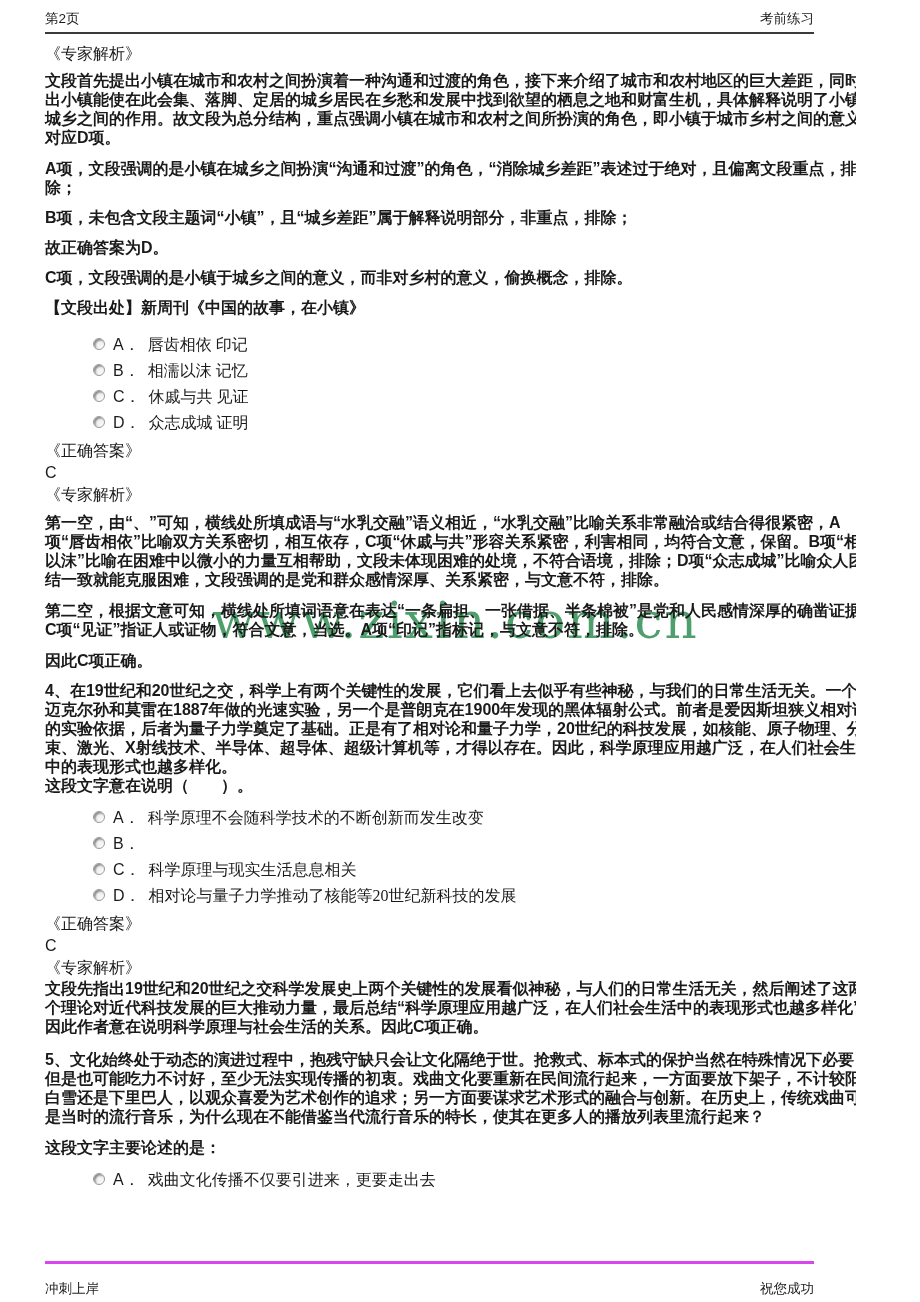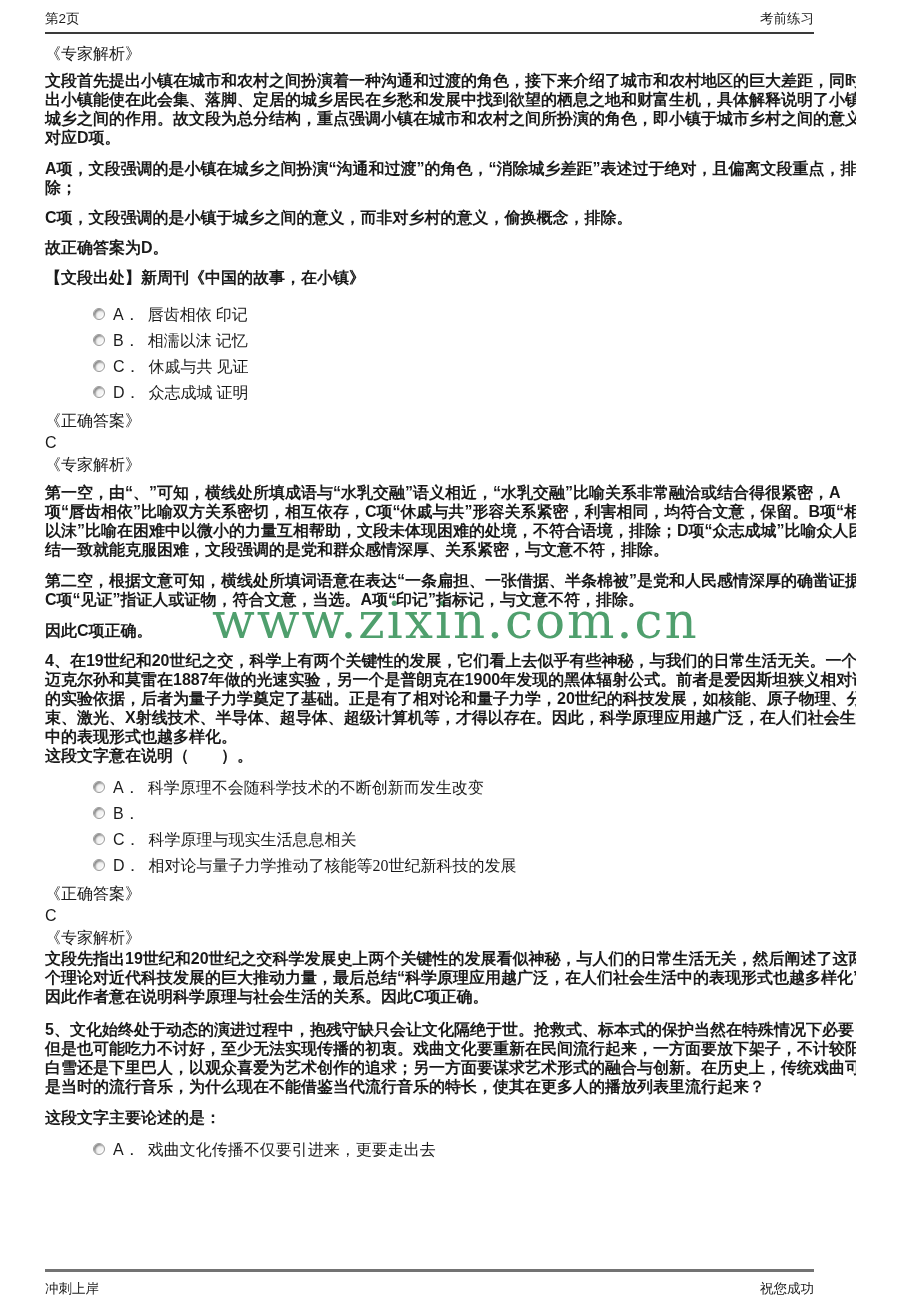--- a/index.html
+++ b/index.html
@@ -70,22 +70,22 @@
   }
   .opt-letter { margin-right: 8px; font-weight: 400; }
   .opt-text { font-family: "Liberation Serif", serif; }
   .ans-h { font-weight: 400; margin-bottom: 3px; }
   .ans-letter { font-weight: 400; margin-bottom: 3px; }
   .expert-h { font-weight: 400; margin-bottom: 9px; }
   .expert-h.tight { margin-bottom: 2px; }
   .footer {
     position: absolute;
     left: 45px; right: 42px; bottom: 4px;
-    border-top: 3px solid #737373;
-    padding-top: 8px;
+    border-top: 3px solid #d946ef;
+    padding-top: 16px;
     display: flex;
     justify-content: space-between;
     font-size: 13.5px;
     z-index: 2;
   }
 </style>
 </head>
 <body>
 
 <div class="page">
@@ -95,22 +95,23 @@
     <span>考前练习</span>
   </div>
 
   <div class="watermark">www.zixin.com.cn</div>
 
   <div class="content">
 
     <div class="heading">《专家解析》</div>
     <div class="para">文段首先提出小镇在城市和农村之间扮演着一种沟通和过渡的角色，接下来介绍了城市和农村地区的巨大差距，同时指出小镇能使在此会集、落脚、定居的城乡居民在乡愁和发展中找到欲望的栖息之地和财富生机，具体解释说明了小镇在城乡之间的作用。故文段为总分结构，重点强调小镇在城市和农村之间所扮演的角色，即小镇于城市乡村之间的意义，对应D项。</div>
     <div class="line">A项，文段强调的是小镇在城乡之间扮演“沟通和过渡”的角色，“消除城乡差距”表述过于绝对，且偏离文段重点，排除；</div>
+    <div class="line">B项，未包含文段主题词“小镇”，且“城乡差距”属于解释说明部分，非重点，排除；</div>
+    <div class="line">故正确答案为D。</div>
     <div class="line">C项，文段强调的是小镇于城乡之间的意义，而非对乡村的意义，偷换概念，排除。</div>
-    <div class="line">故正确答案为D。</div>
     <div class="line sect-gap">【文段出处】新周刊《中国的故事，在小镇》</div>
 
     <div class="options">
       <div class="option">
         <span class="radio"></span>
         <span class="opt-letter">A．</span>
         <span class="opt-text">唇齿相依 印记</span>
       </div>
       <div class="option">
         <span class="radio"></span>

